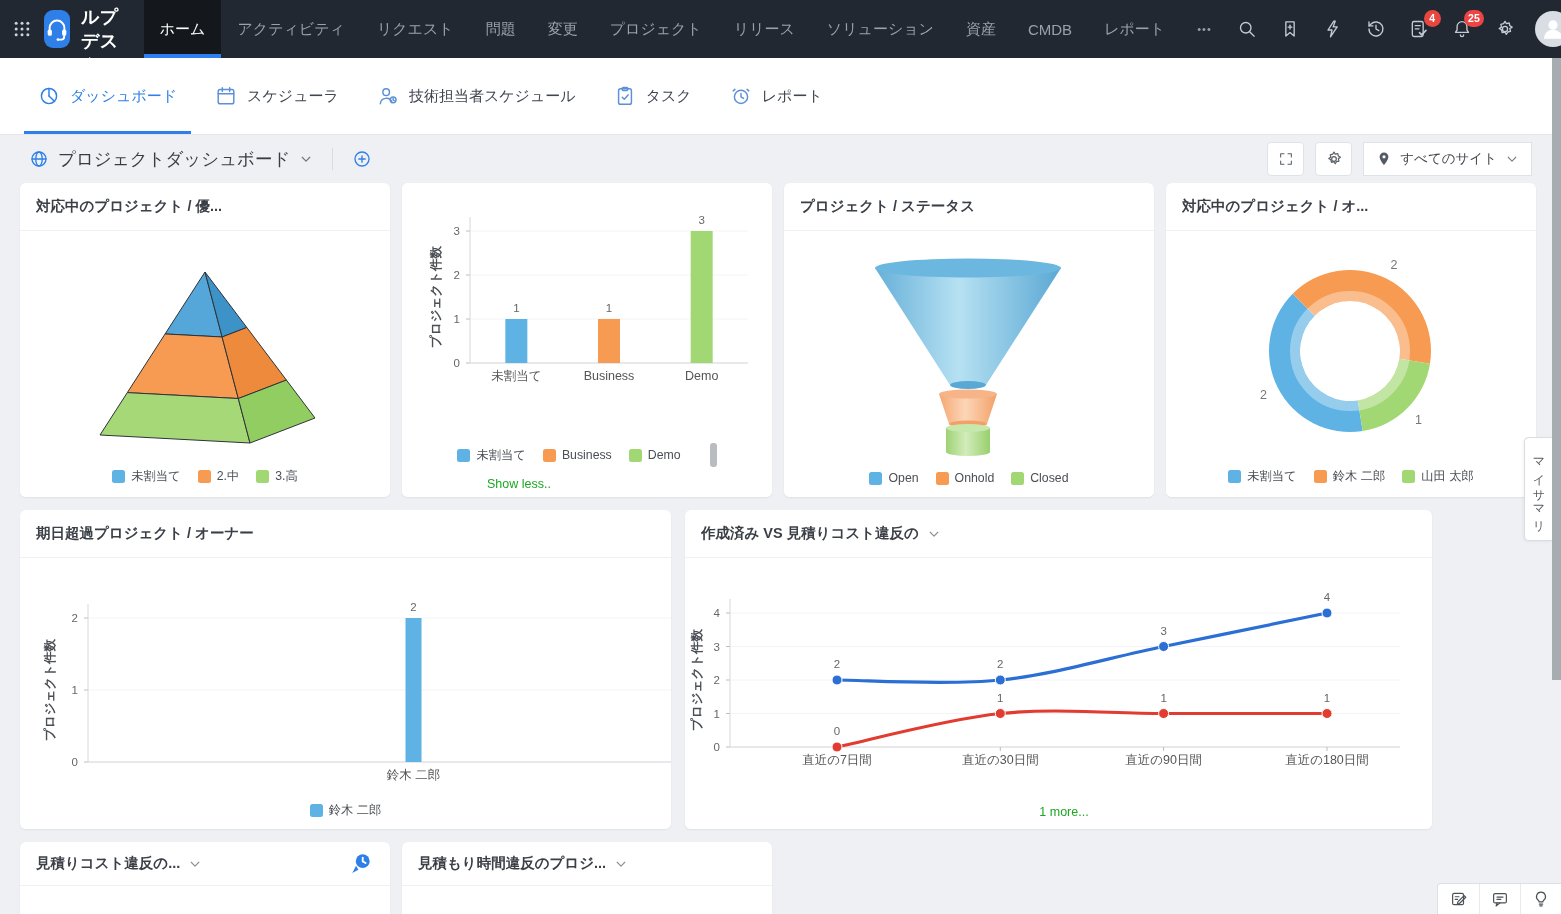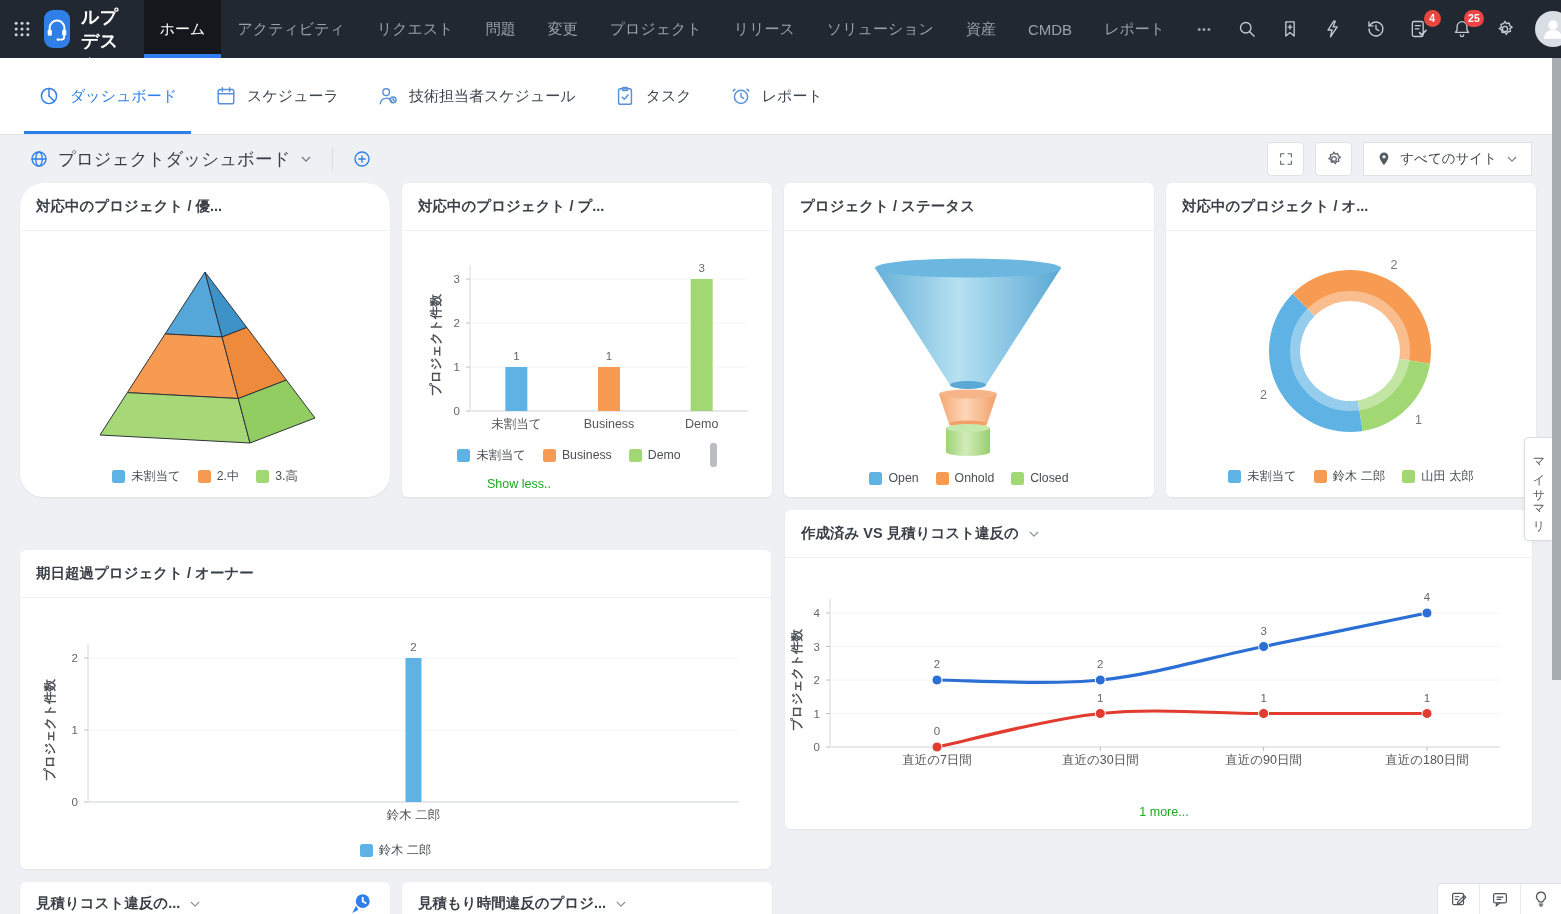--- a/index.html
+++ b/index.html
@@ -304,21 +304,21 @@
           <svg viewBox="0 0 24 24" fill="none" stroke="currentColor" stroke-width="1.6" stroke-linecap="round" stroke-linejoin="round">
             <polyline points="5.5,9 12,15.5 18.5,9" stroke-width="2"></polyline>
           </svg>
         </span>
     </div>
   </div>
 </div>
 
 <div id="content">
     <div class="row " style="gap: 12px;">
-      <div class="card" style="width: 370px; height: 314px; border-radius: 24px;">
+      <div class="card" style="width: 370px; height: 314px;">
         <div class="card-header">
           <span class="card-title">対応中のプロジェクト / 優...</span>
         </div>
         <div class="card-body">
           <svg width="366" height="218" viewBox="0 0 366 218">
             <polygon points="185,41 145.1,102.94 202.1,105.98 185,41" fill="#54A7D8" stroke="#2e3338" stroke-width="1" stroke-linejoin="round"></polygon>
             <polygon points="185,41 202.1,105.98 226.8,96.48 185,41" fill="#3D93C8" stroke="#2e3338" stroke-width="1" stroke-linejoin="round"></polygon>
             <polygon points="145.1,102.94 107.3,161.62 218.3,167.54 202.1,105.98" fill="#F89B52" stroke="#2e3338" stroke-width="1" stroke-linejoin="round"></polygon>
             <polygon points="202.1,105.98 218.3,167.54 266.4,149.04 226.8,96.48" fill="#EE8A3C" stroke="#2e3338" stroke-width="1" stroke-linejoin="round"></polygon>
             <polygon points="107.3,161.62 80,204 230,212 218.3,167.54" fill="#A6D878" stroke="#2e3338" stroke-width="1" stroke-linejoin="round"></polygon>
@@ -334,23 +334,20 @@
               <span>2.中</span>
             </div>
             <div class="legend-item">
               <span class="sq" style="background: rgb(162, 216, 115);"></span>
               <span>3.高</span>
             </div>
           </div>
         </div>
       </div>
       <div class="card" style="width: 370px; height: 314px;">
-        <div class="card-header">
-          <span class="card-title">対応中のプロジェクト / プ...</span>
-        </div>
         <div class="card-body">
           <svg width="366" height="212" viewBox="0 0 366 212">
             <line x1="68" y1="180" x2="346" y2="180" stroke="#f3f4f6" stroke-width="1"></line>
             <line x1="64" y1="180" x2="68" y2="180" stroke="#b9bdc2"></line>
             <text x="58" y="184" font-size="11.5" fill="#666" text-anchor="end" font-family="&quot;Liberation Sans&quot;,&quot;DejaVu Sans&quot;,sans-serif">0</text>
             <line x1="68" y1="136" x2="346" y2="136" stroke="#f3f4f6" stroke-width="1"></line>
             <line x1="64" y1="136" x2="68" y2="136" stroke="#b9bdc2"></line>
             <text x="58" y="140" font-size="11.5" fill="#666" text-anchor="end" font-family="&quot;Liberation Sans&quot;,&quot;DejaVu Sans&quot;,sans-serif">1</text>
             <line x1="68" y1="92" x2="346" y2="92" stroke="#f3f4f6" stroke-width="1"></line>
             <line x1="64" y1="92" x2="68" y2="92" stroke="#b9bdc2"></line>
@@ -463,21 +460,21 @@
             </div>
             <div class="legend-item">
               <span class="sq" style="background: rgb(162, 216, 115);"></span>
               <span>山田 太郎</span>
             </div>
           </div>
         </div>
       </div>
     </div>
     <div class="row " style="gap: 14px;">
-      <div class="card" style="width: 751px; height: 319px; margin-top: 40px;">
+      <div class="card" style="width: 651px; height: 319px;">
         <div class="card-header">
           <span class="card-title">期日超過プロジェクト / オーナー</span>
         </div>
         <div class="card-body">
           <svg width="749" height="236" viewBox="0 0 749 236">
             <line x1="68" y1="204" x2="719" y2="204" stroke="#f3f4f6" stroke-width="1"></line>
             <line x1="64" y1="204" x2="68" y2="204" stroke="#b9bdc2"></line>
             <text x="58" y="208" font-size="11.5" fill="#666" text-anchor="end" font-family="&quot;Liberation Sans&quot;,&quot;DejaVu Sans&quot;,sans-serif">0</text>
             <line x1="68" y1="132" x2="719" y2="132" stroke="#f3f4f6" stroke-width="1"></line>
             <line x1="64" y1="132" x2="68" y2="132" stroke="#b9bdc2"></line>

